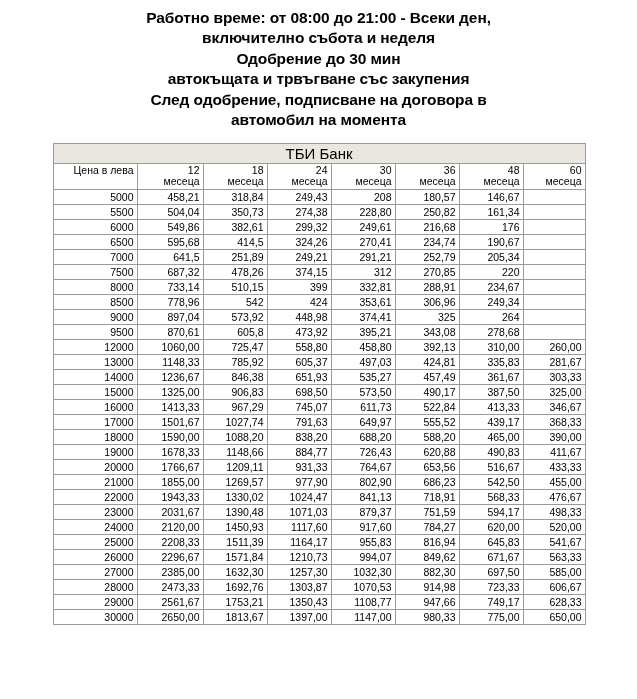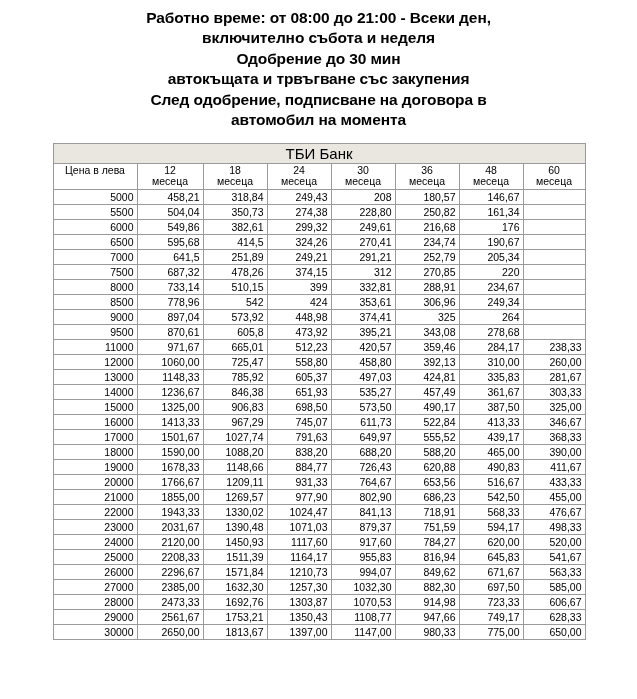--- a/index.html
+++ b/index.html
@@ -58,24 +58,24 @@
   }
   .head-row td {
     background: #ffffff;
     vertical-align: top;
     font-size: 10.5px;
     line-height: 1.12;
     height: 30px;
     padding: 2px 4px;
   }
   .head-row td.price-head {
-    text-align: center;
+    text-align: right;
   }
   .head-row td.per-head {
-    text-align: center;
+    text-align: right;
   }
   .head-row .num {
     display: block;
   }
   .head-row .unit {
     display: block;
   }
   td.price {
     text-align: right;
     padding-right: 5px;
@@ -251,30 +251,20 @@
             <td class="price">9500</td>
             <td class="val">870,61</td>
             <td class="val">605,8</td>
             <td class="val">473,92</td>
             <td class="val">395,21</td>
             <td class="val">343,08</td>
             <td class="val">278,68</td>
             <td class="val empty"></td>
           </tr>
           <tr class="data-row">
-            <td class="price">11000</td>
-            <td class="val">971,67</td>
-            <td class="val">665,01</td>
-            <td class="val">512,23</td>
-            <td class="val">420,57</td>
-            <td class="val">359,46</td>
-            <td class="val">284,17</td>
-            <td class="val">238,33</td>
-          </tr>
-          <tr class="data-row">
             <td class="price">12000</td>
             <td class="val">1060,00</td>
             <td class="val">725,47</td>
             <td class="val">558,80</td>
             <td class="val">458,80</td>
             <td class="val">392,13</td>
             <td class="val">310,00</td>
             <td class="val">260,00</td>
           </tr>
           <tr class="data-row">

